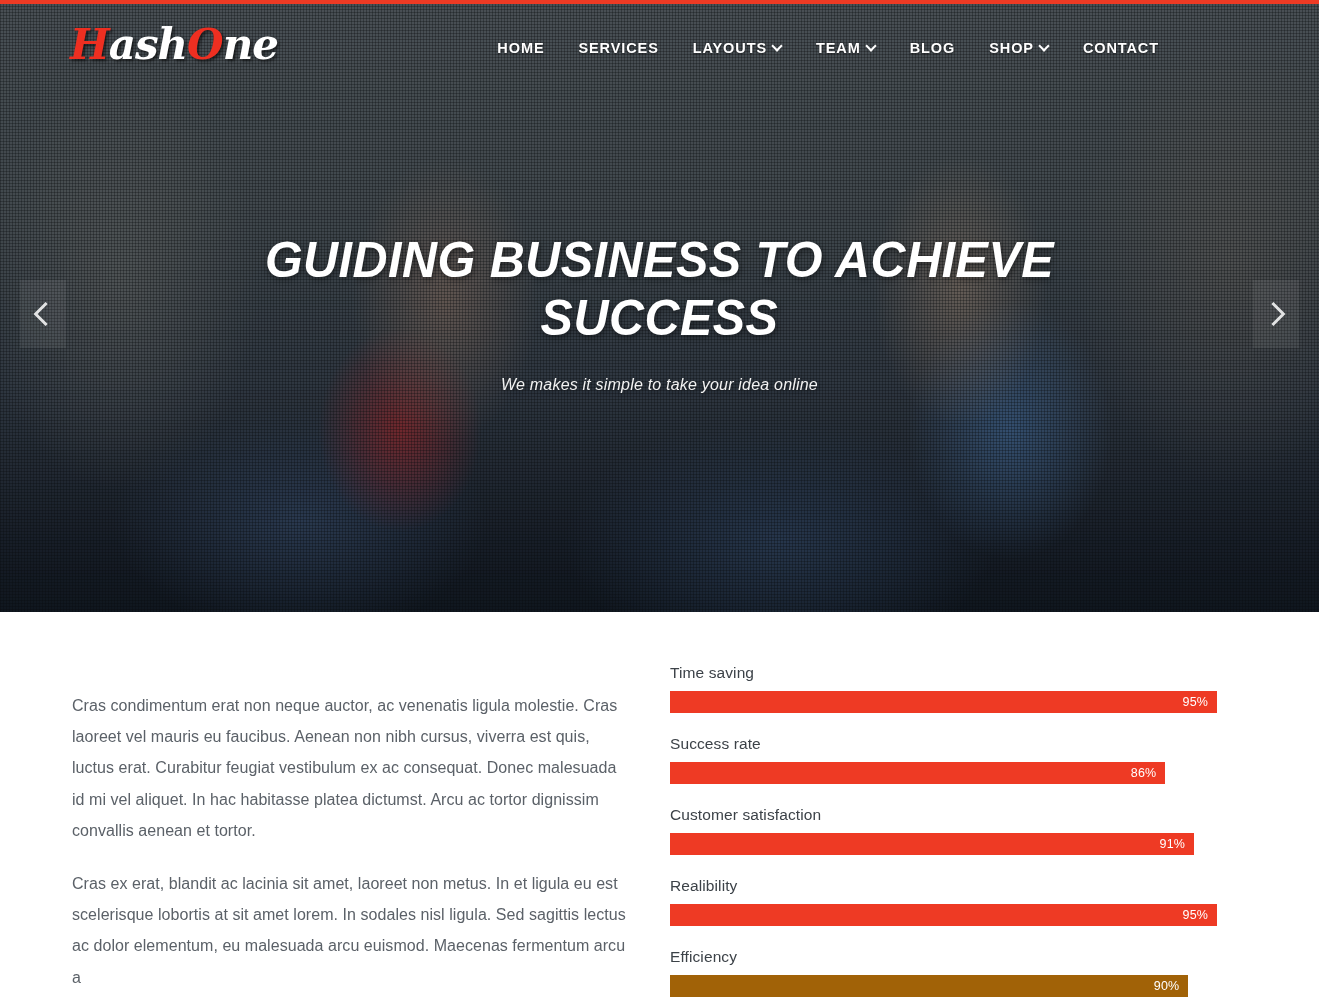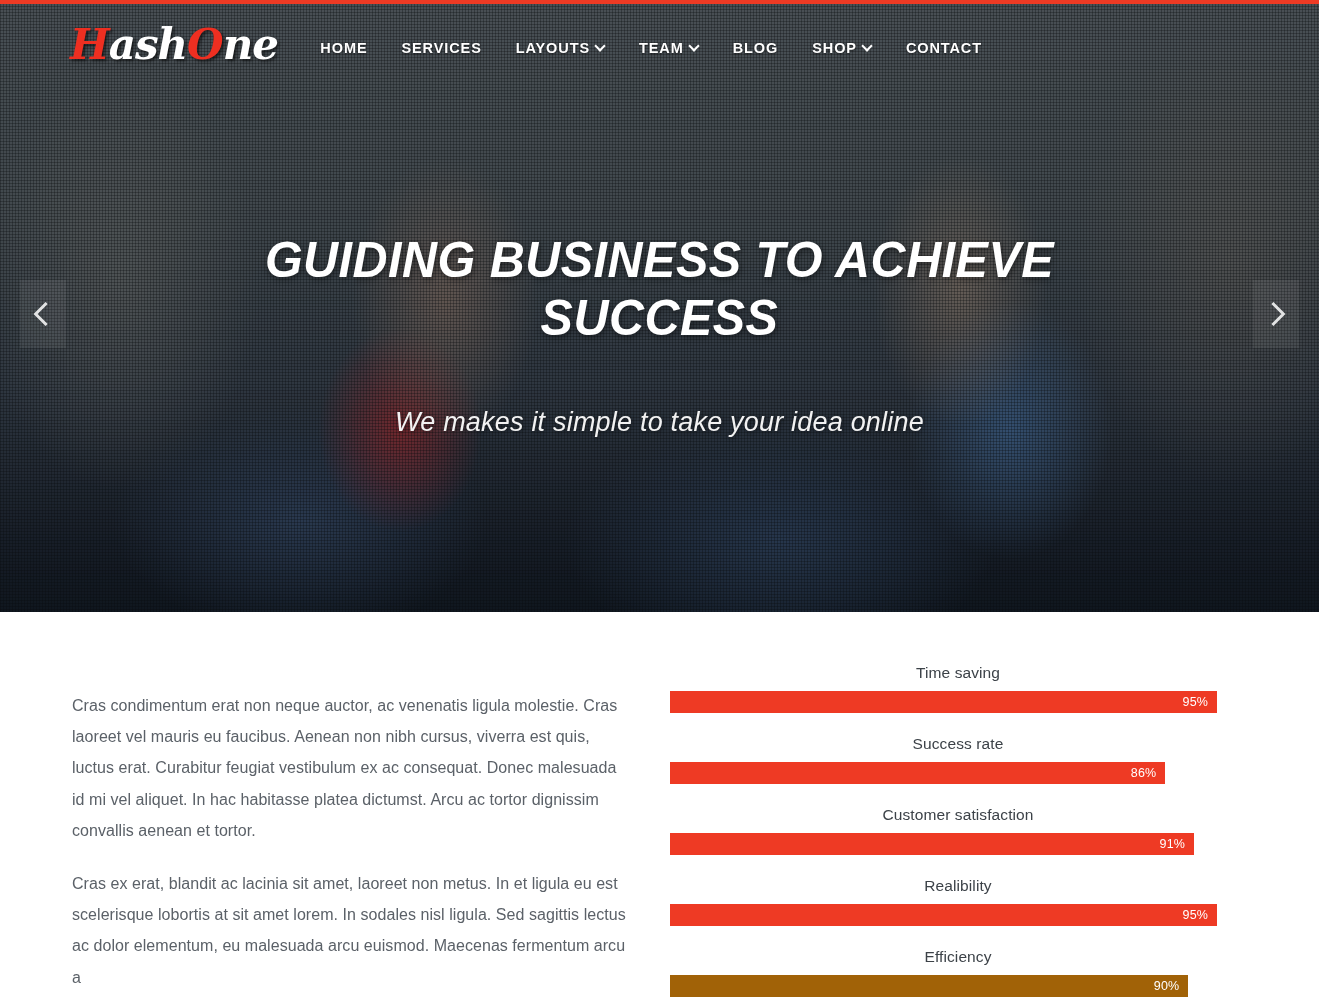--- a/index.html
+++ b/index.html
@@ -58,21 +58,21 @@
   .hero-tint {
     position: absolute;
     inset: 0;
     background: rgba(30,38,48,0.28);
   }
 
   
   .header {
     position: absolute;
     top: 4px; left: 0;
-    width: 1087px;
+    width: 1264px;
     height: 88px;
     z-index: 30;
   }
   .logo {
     position: absolute;
     left: 70px;
     top: 16px;
     font-family: "DejaVu Serif", serif;
     font-style: italic;
     font-weight: 700;
@@ -135,23 +135,23 @@
   .hero-title {
     color: #ffffff;
     font-size: 50px;
     font-weight: 700;
     letter-spacing: 0.5px;
     line-height: 1.15;
     text-shadow: 1px 2px 6px rgba(0,0,0,0.45);
     transform: scaleX(0.97);
   }
   .hero-sub {
-    margin-top: 60px;
+    margin-top: 29px;
     color: #f2f2f2;
-    font-size: 27px;
+    font-size: 16px;
     font-weight: 400;
     letter-spacing: 0.2px;
     text-shadow: 1px 1px 4px rgba(0,0,0,0.45);
   }
 
   
   .slider-arrow {
     position: absolute;
     top: 280px;
     width: 46px;
@@ -203,21 +203,21 @@
   }
   .body-para + .body-para { margin-top: 22px; }
 
   
   .col-right {
     position: absolute;
     left: 670px;
     top: 52px;
     width: 576px;
   }
-  .skill { margin-bottom: 22px; text-align: center; }
+  .skill { margin-bottom: 22px; }
   .skill:last-child { margin-bottom: 0; }
   .skill-label {
     color: #3c4248;
     font-size: 15.5px;
     font-weight: 400;
     margin-bottom: 9px;
     letter-spacing: 0.1px;
   }
   .skill-track {
     width: 100%;

